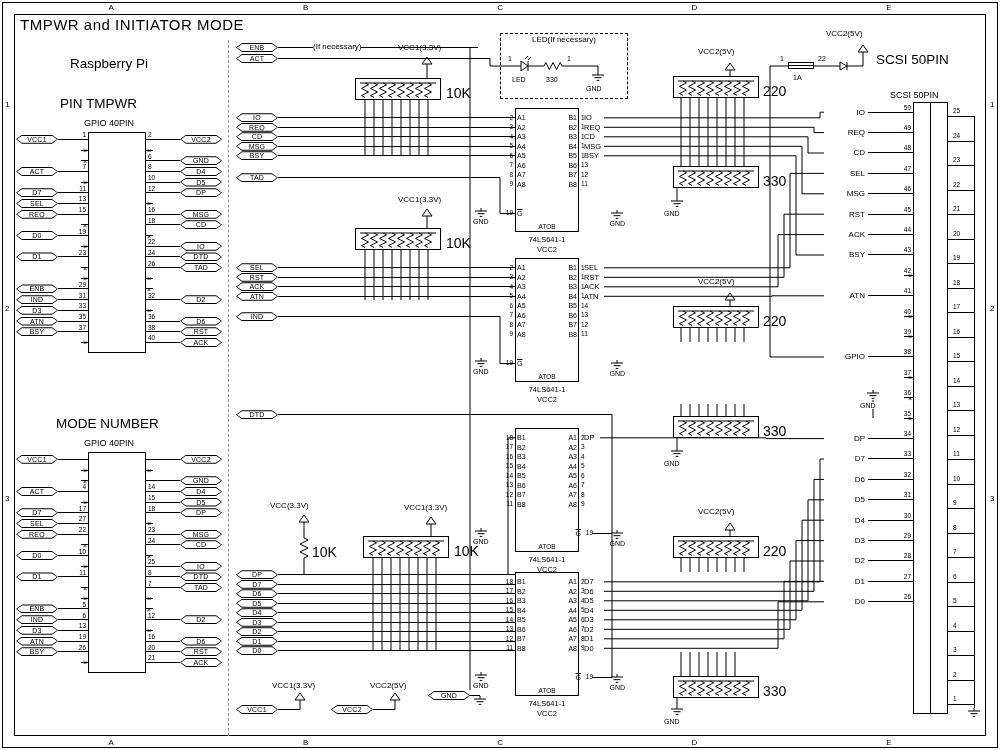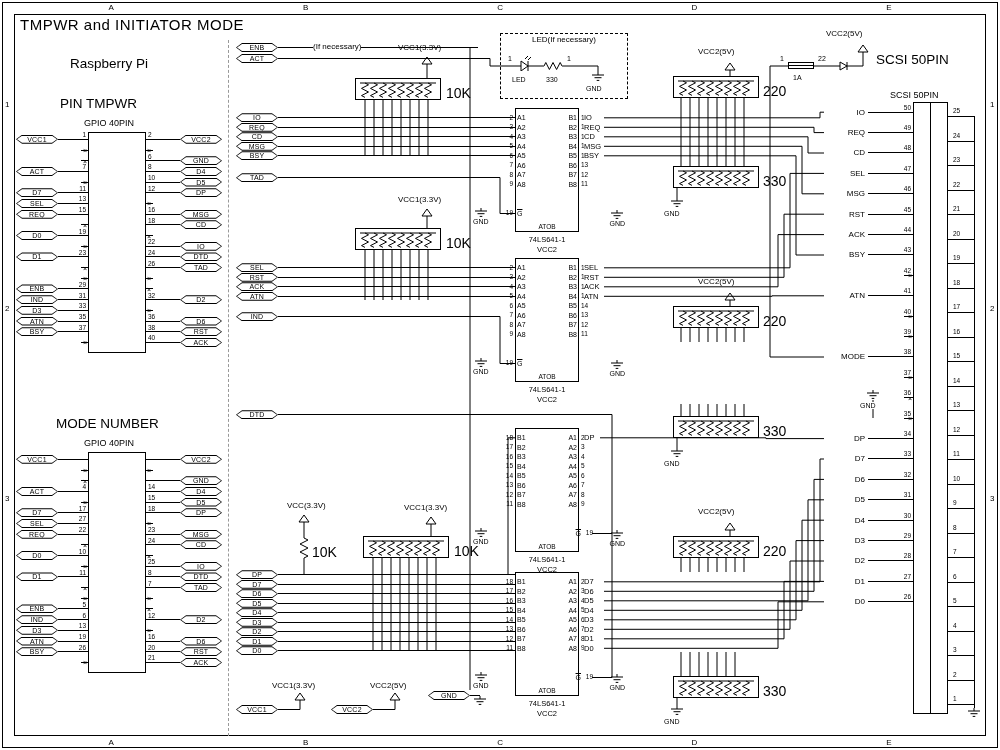--- a/index.html
+++ b/index.html
@@ -1023,21 +1023,21 @@
 
 <div class="abs t8" style="left:398px;top:196px">VCC1(3.3V)</div>
 <svg class="abs" style="left:420px;top:208px" width="14" height="14" viewBox="0 0 14 14">
     <use href="#vccp"></use>
   </svg>
 <svg class="abs" style="left:355px;top:228px" width="86" height="22" viewBox="0 0 86 22">
     <use href="#rnet8"></use>
   </svg>
 <span class="abs netlbl" style="left:446px;top:235px">10K</span>
 
-<div class="abs t8" style="left:287px;top:502px">VCC(3.3V)</div>
+<div class="abs t8" style="left:270px;top:502px">VCC(3.3V)</div>
 <svg class="abs" style="left:297px;top:514px" width="14" height="14" viewBox="0 0 14 14">
     <use href="#vccp"></use>
   </svg>
 <svg class="abs" style="left:298px;top:530px" width="12" height="40" viewBox="0 0 12 40">
     <use href="#res1p"></use>
   </svg>
 <span class="abs netlbl" style="left:312px;top:544px">10K</span>
 
 <div class="abs t8" style="left:404px;top:504px">VCC1(3.3V)</div>
 <svg class="abs" style="left:424px;top:516px" width="14" height="14" viewBox="0 0 14 14">
@@ -1630,21 +1630,21 @@
       </span>
   </div>
     <div class="srow nu">
     <span class="sl"></span>
     <span class="wire">
         <i class="pn">39</i>
         <i class="xm">×</i>
       </span>
   </div>
     <div class="srow">
-    <span class="sl">MODE</span>
+    <span class="sl">GPIO</span>
     <span class="wire">
         <i class="pn">38</i>
         <i class="xm"></i>
       </span>
   </div>
     <div class="srow nu">
     <span class="sl"></span>
     <span class="wire">
         <i class="pn">37</i>
         <i class="xm">×</i>

